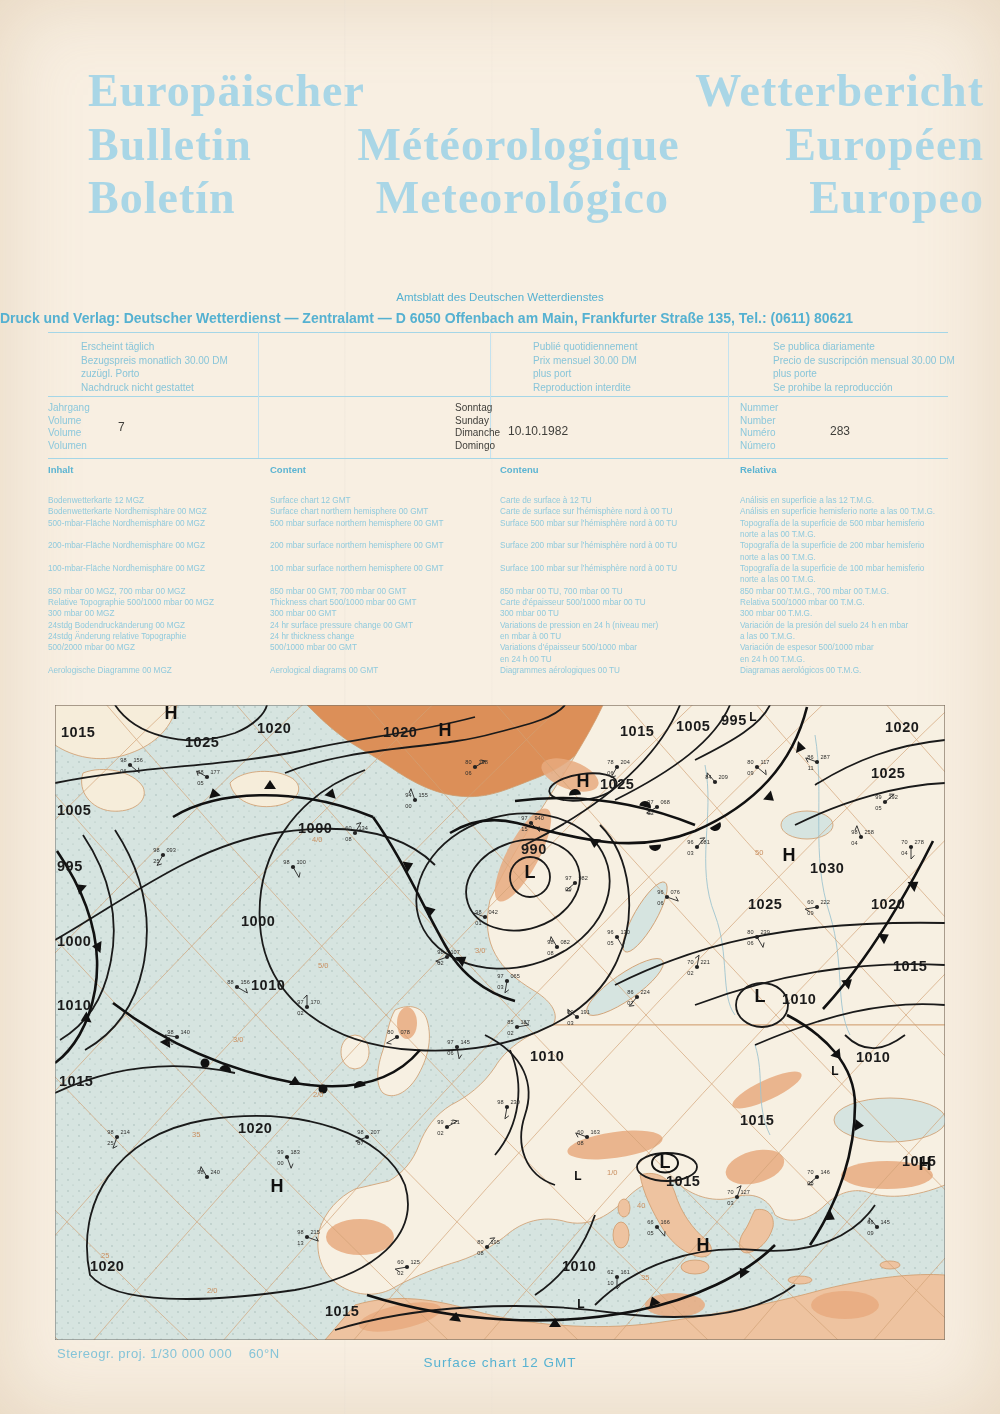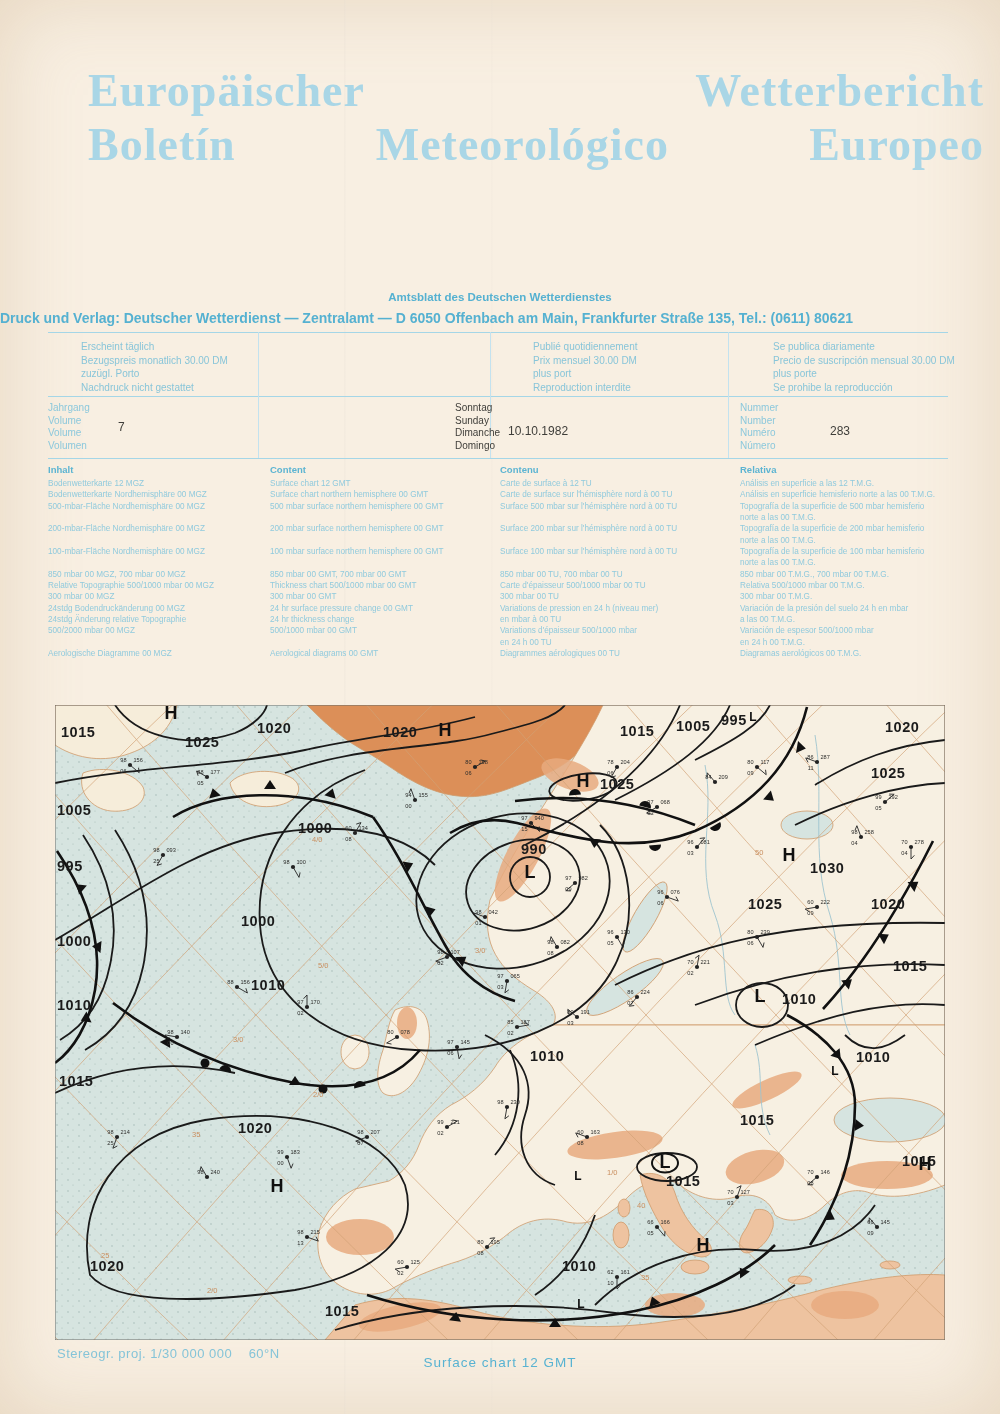--- a/index.html
+++ b/index.html
@@ -7,31 +7,31 @@
         font-family:"Liberation Sans",sans-serif;overflow:hidden;
         box-shadow:inset 0 0 80px rgba(185,150,105,.28);}
   .crease{position:absolute;top:0;bottom:0;width:2px;background:linear-gradient(to right,rgba(150,120,85,.10),rgba(255,255,255,.25),rgba(150,120,85,.08));}
   .topbar{position:absolute;top:24px;left:48px;right:52px;display:flex;justify-content:space-between;align-items:flex-start;}
   .issn{color:#9ccfe2;font-size:14px;letter-spacing:3.5px;}
   .code{color:#8ac9df;font-size:18px;letter-spacing:1px;}
   .titles{position:absolute;top:64px;left:56px;width:896px;margin-left:32px;}
   .title-line{font-family:"Liberation Serif",serif;font-weight:bold;color:#a9d6e6;
       font-size:46px;line-height:53.5px;letter-spacing:1px;white-space:nowrap;
       text-align:justify;text-align-last:justify;}
-  .imprint1{position:absolute;top:291px;left:0;width:100%;text-align:center;color:#55b1d1;font-weight:bold;font-size:11.5px;}
+  .imprint1{position:absolute;top:291px;left:0;width:100%;text-align:center;color:#55b1d1;font-weight:normal;font-size:11.5px;}
   .imprint2{position:absolute;top:310px;left:0;width:100%;text-align:left;color:#55b1d1;font-weight:bold;font-size:14px;}
   .rule{position:absolute;left:48px;right:52px;height:1px;background:#a5d6e7;}
   .vdiv{position:absolute;width:1px;background:#c3e2ef;}
   .pubcol{position:absolute;top:340px;width:215px;color:#88c5d9;font-size:10px;line-height:13.5px;}
   .pubcol div{white-space:nowrap;padding-left:33px;}
   .isslabels{position:absolute;top:402px;color:#8cc8dc;font-size:10px;line-height:12.5px;}
   .issdark{color:#3f3e3a;}
   .issval{position:absolute;color:#3f3e3a;font-size:12px;}
   .ccol{position:absolute;top:464px;width:225px;}
-  .chead{color:#5cb4d2;font-weight:bold;font-size:9.5px;margin-bottom:3px;}
+  .chead{color:#5cb4d2;font-weight:bold;font-size:9.5px;margin-bottom:20px;}
   .cline{color:#90cadd;font-size:8.2px;line-height:11.35px;white-space:nowrap;height:11.35px;overflow:visible;}
   .mapwrap{position:absolute;left:55px;top:705px;width:890px;height:635px;}
   .mapfootL{position:absolute;left:57px;top:1346px;color:#85c4d8;font-size:13px;letter-spacing:.5px;}
   .mapfootC{position:absolute;left:0;top:1355px;width:100%;text-align:center;color:#58b3d2;font-size:13.5px;letter-spacing:1px;}
   svg text{font-family:"Liberation Sans",sans-serif;}
   .plabel{font-size:14.5px;font-weight:bold;fill:#1b1b1b;letter-spacing:.5px;}
   .hlc{font-size:18px;font-weight:bold;fill:#101010;}
   .hlc.small{font-size:12px;}
   .gridnum{font-size:7.5px;fill:#c98e5e;}
   .stn{font-size:5.6px;fill:#2e2e2c;}
@@ -39,20 +39,21 @@
 </head>
 <body>
 
 <div class="page">
   <div class="crease" style="left:344px"></div>
   <div class="crease" style="left:491px;opacity:.6"></div>
 
 
   <div class="titles">
     <div class="title-line">Europäischer Wetterbericht</div>
+    <div class="title-line">Bulletin Météorologique Européen</div>
     <div class="title-line">Boletín Meteorológico Europeo</div>
   </div>
 
   <div class="imprint1">Amtsblatt des Deutschen Wetterdienstes</div>
   <div class="imprint2">Druck und Verlag: Deutscher Wetterdienst — Zentralamt — D 6050 Offenbach am Main, Frankfurter Straße 135, Tel.: (0611) 80621</div>
 
   <div class="rule" style="top:332px"></div>
   <div class="rule" style="top:396px"></div>
   <div class="rule" style="top:458px"></div>
   <div class="vdiv" style="left:258px;top:332px;height:126px"></div>

